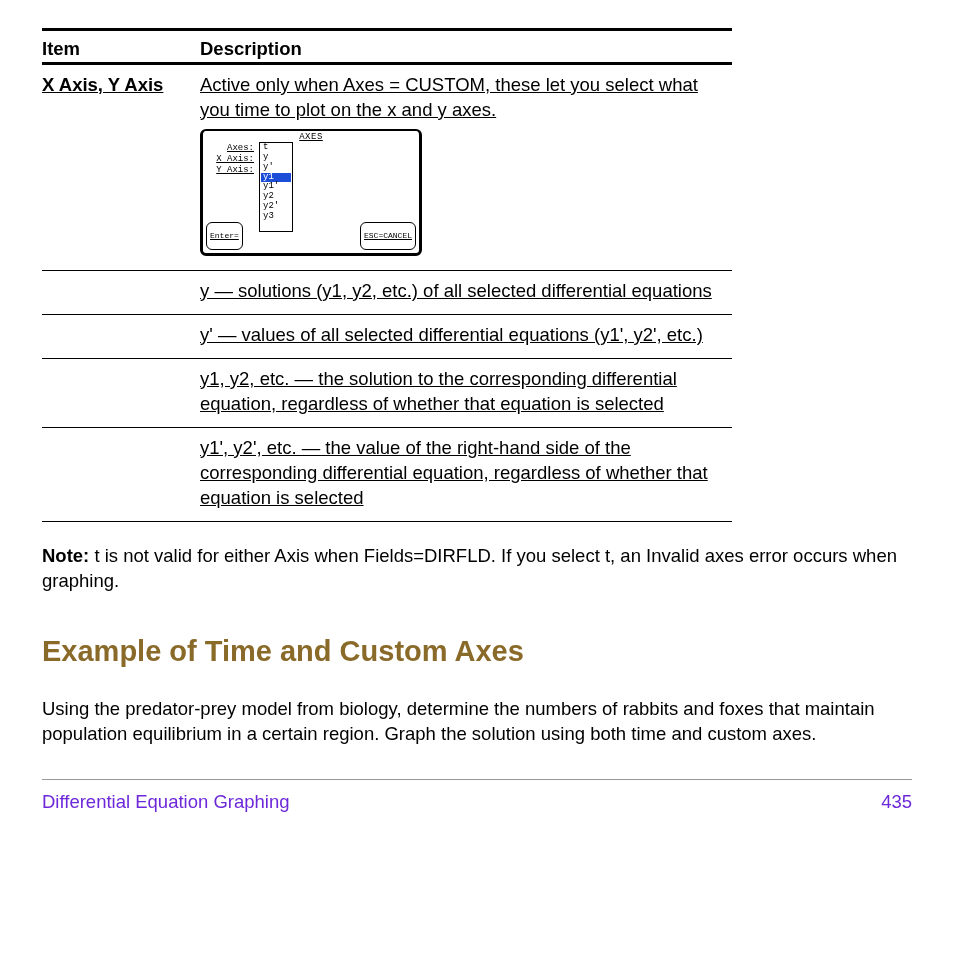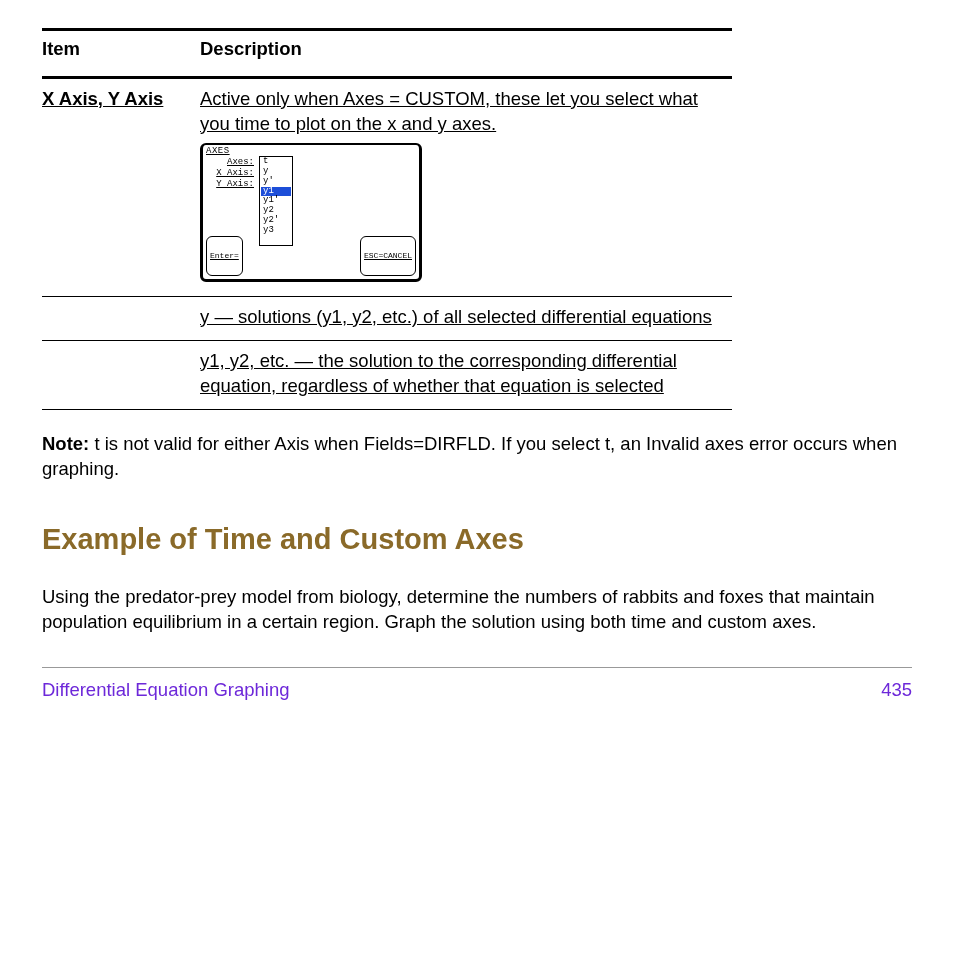--- a/index.html
+++ b/index.html
@@ -13,21 +13,21 @@
     box-sizing: border-box;
     background: #fff;
   }
   table.def {
     border-collapse: collapse;
     width: 690px;
   }
   table.def th {
     text-align: left;
     font-weight: bold;
-    padding: 6px 8px 14px 0;
+    padding: 6px 8px 0 0;
     border-top: 3px solid #000;
     border-bottom: 3px solid #000;
   }
   table.def td {
     vertical-align: top;
     padding: 8px 8px 10px 0;
     border-bottom: 1px solid #000;
     text-decoration: underline;
   }
   table.def td.itemcol {
@@ -68,20 +68,21 @@
     margin: 6px 0 4px 0;
     font-family: "Courier New", monospace;
     font-size: 10px;
     line-height: 1.05;
     background: #fff;
     position: relative;
     padding: 2px 3px 3px 3px;
     image-rendering: pixelated;
   }
   .calc .title {
+    text-align: center;
     font-size: 9px;
     letter-spacing: 0.5px;
     margin-bottom: 1px;
   }
   .calc .row { display: flex; align-items: center; height: 11px; }
   .calc .lbl { width: 48px; text-align: right; padding-right: 18px; font-size: 9px; }
   .calc .dropdown {
     display: inline-block;
     border: 1px solid #000;
     width: 32px;
@@ -99,21 +100,21 @@
     z-index: 5;
     overflow: hidden;
   }
   .calc .dropdown.open div { padding: 0 2px; font-size: 9px; line-height: 1.1; }
   .calc .dropdown.open div.sel { background: #1d4ed8; color: #fff; }
   .calc .bottom { display:flex; justify-content: space-between; margin-top: 46px; }
   .calc .btn {
     border: 1px solid #000;
     border-radius: 6px;
     font-size: 8px;
-    padding: 14px 3px;
+    padding: 8px 3px;
     line-height: 1.2;
   }
 </style>
 </head>
 <body>
 
 <table class="def">
   <tbody>
       <tr>
     <th>Item</th>
@@ -150,21 +151,29 @@
         </div>
       </div>
     </td>
   </tr>
   <tr>
         <td class="itemcol"></td>
         <td>y — solutions (y1, y2, etc.) of all selected differential equations</td>
       </tr>
   <tr>
         <td class="itemcol"></td>
+        <td>y' — values of all selected differential equations (y1', y2', etc.)</td>
+      </tr>
+  <tr>
+        <td class="itemcol"></td>
         <td>y1, y2, etc. — the solution to the corresponding differential equation, regardless of whether that equation is selected</td>
+      </tr>
+  <tr>
+        <td class="itemcol"></td>
+        <td>y1', y2', etc. — the value of the right-hand side of the corresponding differential equation, regardless of whether that equation is selected</td>
       </tr>
 </tbody>
   </table>
 
 <p class="note">
   <span class="b">Note:</span><span> t is not valid for either Axis when </span><span class="mono">Fields=DIRFLD</span><span>. If you select t, an Invalid axes error occurs when graphing.</span>
 </p>
 
 <h2 class="sect">Example of Time and Custom Axes</h2>
 

